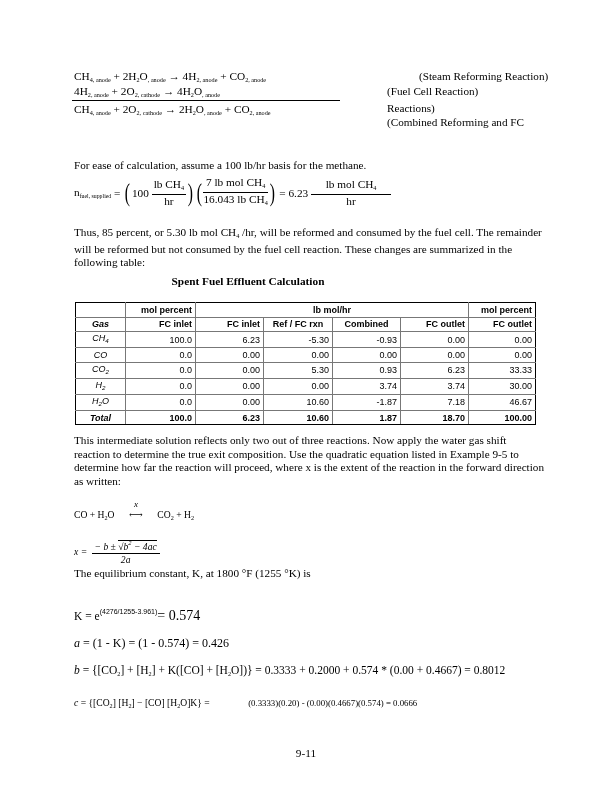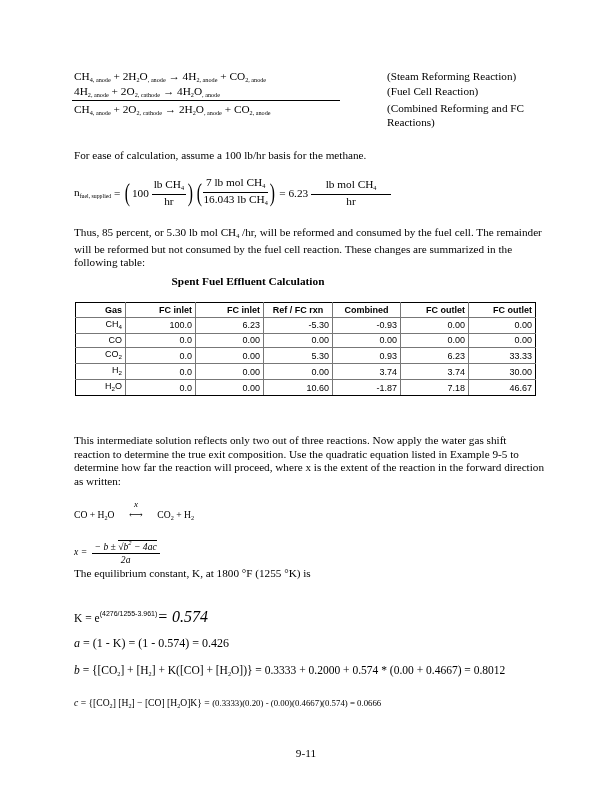--- a/index.html
+++ b/index.html
@@ -15,52 +15,52 @@
   .frac { display:inline-block; vertical-align:middle; text-align:center; }
   .frac .num { display:block; border-bottom:0.8px solid #000; padding:0 2px; line-height:12px; }
   .frac .den { display:block; line-height:12px; }
   .paren { display:inline-block; vertical-align:middle; font-size:26px; line-height:26px; transform:scaleX(0.6); font-weight:100; }
   .caption { position:absolute; left:0; width:496px; text-align:center; top:275px; font-weight:bold; font-size:11.3px; }
   table.tbl { position:absolute; left:75px; top:302px; border-collapse:collapse;
               font-family:"Liberation Sans", sans-serif; font-size:9px; }
   table.tbl td { border:1px solid #777; padding:0 3px; height:13.6px; line-height:12px; text-align:right; white-space:nowrap; }
   table.tbl tr:first-child td { border-top:1.5px solid #000; }
   table.tbl tr:last-child td { border-bottom:1.5px solid #000; }
-  table.tbl td:first-child { border-left:1.5px solid #000; text-align:right; }
+  table.tbl td:first-child { border-left:1.5px solid #000; text-align:center;font-style:italic; }
   table.tbl td:last-child { border-right:1.5px solid #000; }
   table.tbl .h td { font-weight:bold; }
   table.tbl .total td { font-weight:bold; }
   table.tbl .center { text-align:center; }
   .ital { font-style:italic; }
   .pagenum { position:absolute; left:0; width:612px; text-align:center; top:747px; font-size:11.3px; }
 </style>
 </head>
 <body>
 
 <div class="reaction" style="top:70px;">
   <span>CH</span><sub class="xs">4, anode</sub><span> + </span><span>2H</span><sub class="xs">2</sub><span>O</span><sub class="xs">, anode</sub><span> → </span><span>4H</span><sub class="xs">2, anode</sub><span> + </span><span>CO</span><sub class="xs">2, anode</sub>
 </div>
-<div class="note" style="top:70px;">(Steam Reforming Reaction)</div>
+<div class="note" style="top:70px;margin-left:32px;">(Steam Reforming Reaction)</div>
 
 <div class="reaction" style="top:85px;">
   <span>4H</span><sub class="xs">2, anode</sub><span> + </span><span>2O</span><sub class="xs">2, cathode</sub><span> → </span><span>4H</span><sub class="xs">2</sub><span>O</span><sub class="xs">, anode</sub>
 </div>
 <div class="note" style="top:85px;">(Fuel Cell Reaction)</div>
 
 <div class="rule"></div>
 
 <div class="reaction" style="top:103px;">
   <span>CH</span><sub class="xs">4, anode</sub><span> + </span><span>2O</span><sub class="xs">2, cathode</sub><span> → 2H</span><sub class="xs">2</sub><span>O</span><sub class="xs">, anode</sub><span> + </span><span>CO</span><sub class="xs">2, anode</sub>
 </div>
 <div class="note" style="top:102px;">
+  <div>Reactions)</div>
   <div>(Combined Reforming and FC</div>
-  <div>Reactions)</div>
 </div>
 
-<p class="para" style="top:149px;">For ease of calculation, assume a 100 lb/hr basis for the methane.</p>
+<p class="para" style="top:159px;">For ease of calculation, assume a 100 lb/hr basis for the methane.</p>
 
 <div class="eq" style="left:74px; top:176px;">
   <span style="vertical-align:middle;"><span>n</span><sub class="xs" style="font-size:5.8px;">fuel, supplied</sub></span>
   <span style="vertical-align:middle;">=</span>
   <span class="paren">(</span><span style="vertical-align:middle;">100</span>
   <span class="frac"><span class="num"><span>lb CH</span><sub class="xs">4</sub></span><span class="den">hr</span></span><span class="paren">)</span><span class="paren">(</span><span class="frac"><span class="num"><span>7 lb mol CH</span><sub class="xs">4</sub></span><span class="den"><span>16.043 lb CH</span><sub class="xs">4</sub></span></span><span class="paren">)</span>
   <span style="vertical-align:middle;">= 6.23</span>
   <span class="frac" style="min-width:80px;"><span class="num"><span>lb mol CH</span><sub class="xs">4</sub></span><span class="den">hr</span></span>
 </div>
 
@@ -74,20 +74,26 @@
   <colgroup>
     <col style="width:50px">
       <col style="width:70px">
       <col style="width:68px">
       <col style="width:69px">
       <col style="width:68px">
       <col style="width:68px">
       <col style="width:67px">
   </colgroup>
   <tbody>
+      <tr class="h">
+    <td></td>
+    <td>mol percent</td>
+    <td colspan="4" class="center">lb mol/hr</td>
+    <td>mol percent</td>
+  </tr>
   <tr class="h">
     <td>Gas</td>
     <td>FC inlet</td>
     <td>FC inlet</td>
     <td class="center">Ref / FC rxn</td>
     <td class="center">Combined</td>
     <td>FC outlet</td>
     <td>FC outlet</td>
   </tr>
   <tr>
@@ -128,20 +134,29 @@
   </tr>
   <tr>
     <td><span>H</span><sub class="xs">2</sub><span>O</span></td>
     <td>0.0</td>
     <td>0.00</td>
     <td>10.60</td>
     <td>-1.87</td>
     <td>7.18</td>
     <td>46.67</td>
   </tr>
+  <tr class="total">
+    <td>Total</td>
+    <td>100.0</td>
+    <td>6.23</td>
+    <td>10.60</td>
+    <td>1.87</td>
+    <td>18.70</td>
+    <td>100.00</td>
+  </tr>
 </tbody>
   </table>
 
 <p class="para" style="top:434px;">This intermediate solution reflects only two out of three reactions.  Now apply the water gas shift reaction to determine the true exit composition.  Use the quadratic equation listed in Example 9-5 to determine how far the reaction will proceed, where x is the extent of the reaction in the forward direction as written:</p>
 
 <div class="eq" style="left:74px; top:509px; font-size:9.6px;">
   <span>CO  +  H</span><sub class="xs">2</sub><span>O</span>
   <span style="display:inline-block; position:relative; width:38px; text-align:center;">
     <span class="ital" style="position:absolute; left:0; right:0; top:-10px; font-size:9px;">x</span>
     <span>⟷</span>
@@ -153,28 +168,28 @@
   <span class="ital" style="vertical-align:middle;">x =</span>
   <span class="frac ital" style="margin-left:2px;">
     <span class="num" style="padding:0 3px;"><span>− b ± </span><span style="border-top:0.8px solid #000;">√<span>b</span><sup class="xs">2</sup><span> − 4ac</span></span></span>
     <span class="den">2a</span>
   </span>
 </div>
 
 <p class="para" style="top:567px;">The equilibrium constant, K, at 1800 °F (1255 °K) is</p>
 
 <div class="eq" style="left:74px; top:608px; font-size:11.5px;">
-  <span>K = e</span><sup style="font-size:7px; vertical-align:6px; font-family:'Liberation Sans', sans-serif;">(4276/1255-3.961)</sup><span style="font-size:16px;font-style:italic;">= 0.574</span>
+  <span>K = e</span><sup style="font-size:7px; vertical-align:6px; font-family:'Liberation Sans', sans-serif;">(4276/1255-3.961)</sup><span style="font-size:14px;">= 0.574</span>
 </div>
 
 <div class="eq" style="left:74px; top:636px; font-size:12px;">
   <span class="ital">a</span><span> =  (1 - K) =  (1 - 0.574)  = 0.426</span>
 </div>
 
 <div class="eq" style="left:74px; top:664px; font-size:11.5px;">
   <span class="ital">b</span><span> = {[CO</span><sub class="xs">2</sub><span>] + [H</span><sub class="xs">2</sub><span>] + K([CO] + [H</span><sub class="xs">2</sub><span>O])} = 0.3333 + 0.2000 + 0.574 * (0.00 + 0.4667) = 0.8012</span>
 </div>
 
 <div class="eq" style="left:74px; top:697px; font-size:9.6px;">
-  <span class="ital">c</span><span> = {[CO</span><sub class="xs">2</sub><span>] [H</span><sub class="xs">2</sub><span>] − [CO] [H</span><sub class="xs">2</sub><span>O]K} = </span><span style="font-size:8.8px;"> (0.3333)(0.20)  -  (0.00)(0.4667)(0.574) =  0.0666</span>
+  <span class="ital">c</span><span> = {[CO</span><sub class="xs">2</sub><span>] [H</span><sub class="xs">2</sub><span>] − [CO] [H</span><sub class="xs">2</sub><span>O]K} = </span><span style="font-size:8.8px;margin-left:36px;"> (0.3333)(0.20)  -  (0.00)(0.4667)(0.574) =  0.0666</span>
 </div>
 
 <div class="pagenum">9-11</div>
 
 </body></html>

